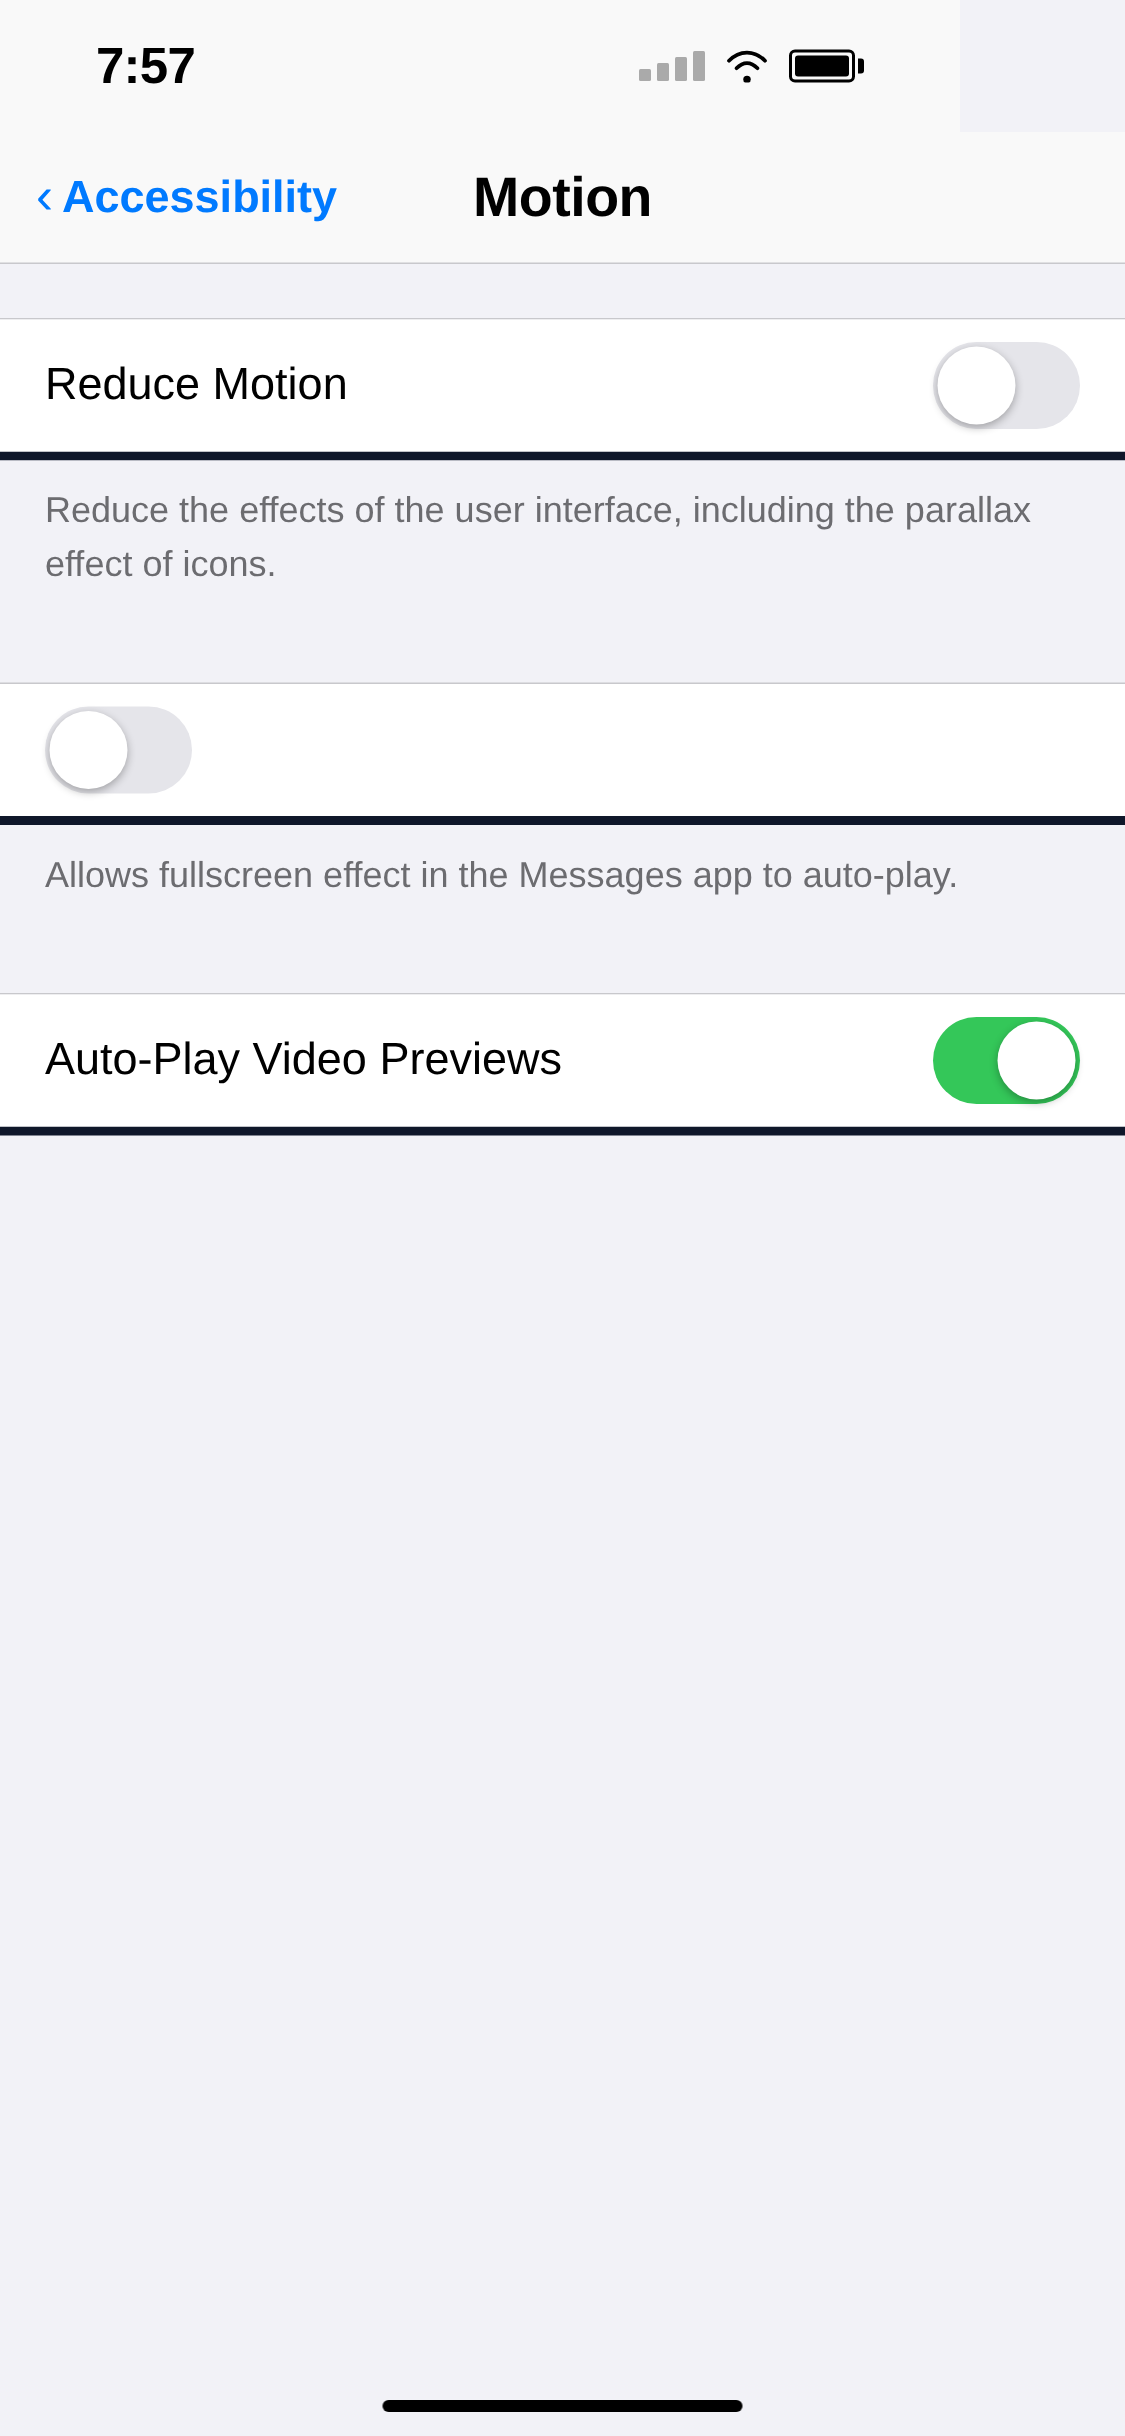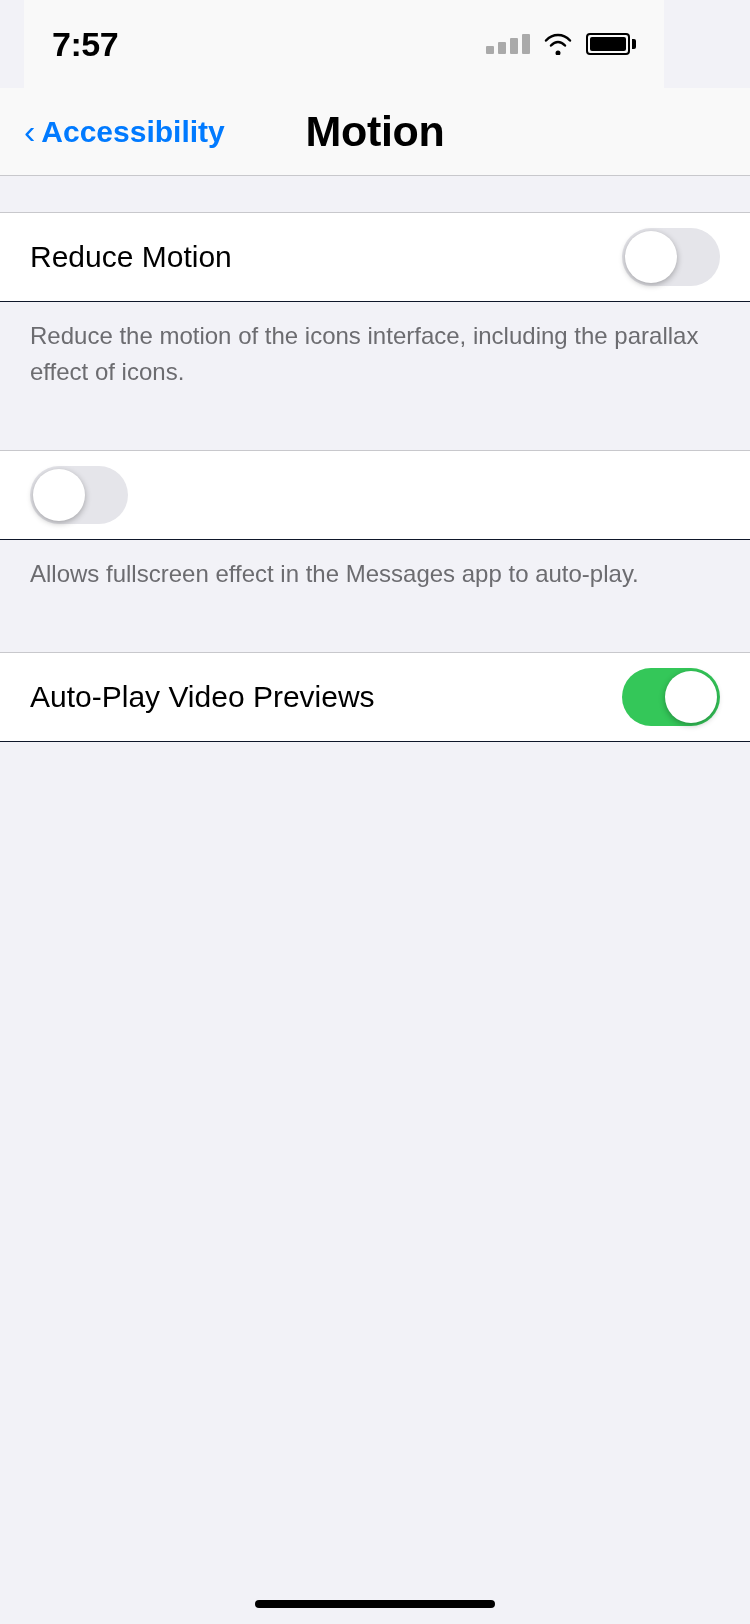--- a/index.html
+++ b/index.html
@@ -14,22 +14,21 @@
     }
 
     
     .status-bar {
       width: 640px;
       height: 88px;
       background: #f9f9f9;
       display: flex;
       align-items: center;
       justify-content: space-between;
-      padding: 0 28px;
-      margin-left: 24px;
+      padding: 0 64px;
     }
     .status-time {
       font-size: 34px;
       font-weight: 600;
       color: #000;
       letter-spacing: -0.5px;
     }
     .status-icons {
       display: flex;
       align-items: center;
@@ -112,38 +111,38 @@
       line-height: 1;
       color: #007aff;
       margin-top: -2px;
     }
     .nav-back-label {
       font-size: 30px;
       color: #007aff;
       font-weight: bold;
     }
     .nav-title {
-      font-size: 43px;
+      font-size: 37px;
       font-weight: 600;
       color: #000;
       letter-spacing: -0.3px;
     }
 
     
     .section-spacer {
       width: 750px;
       height: 36px;
       background: #f2f2f7;
     }
 
     
     .settings-section {
       background: #fff;
       border-top: 1px solid #c8c8cc;
-      border-bottom: 1px solid #0f172a;
+      border-bottom: 6px solid #0f172a;
     }
 
     .settings-row {
       display: flex;
       align-items: center;
       justify-content: space-between;
       padding: 0 30px;
       min-height: 88px;
       background: #fff;
     }
@@ -254,21 +253,21 @@
 
   <div class="settings-row">
     <span class="settings-row-label">Reduce Motion</span>
     <div class="toggle off">
       <div class="toggle-knob"></div>
     </div>
   </div>
 
 </div>
 
-<div class="settings-description">Reduce the motion of the icons interface, including the parallax effect of icons.</div>
+<div class="settings-description">Reduce the effects of the user interface, including the parallax effect of icons.</div>
 
 <div class="section-gap"></div>
 
 <div class="settings-section">
 
   <div class="settings-row">
     <div class="toggle off">
       <div class="toggle-knob"></div>
     </div>
   </div>

